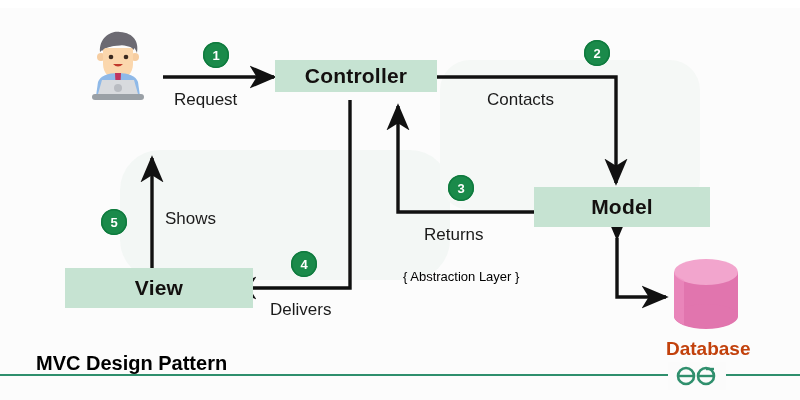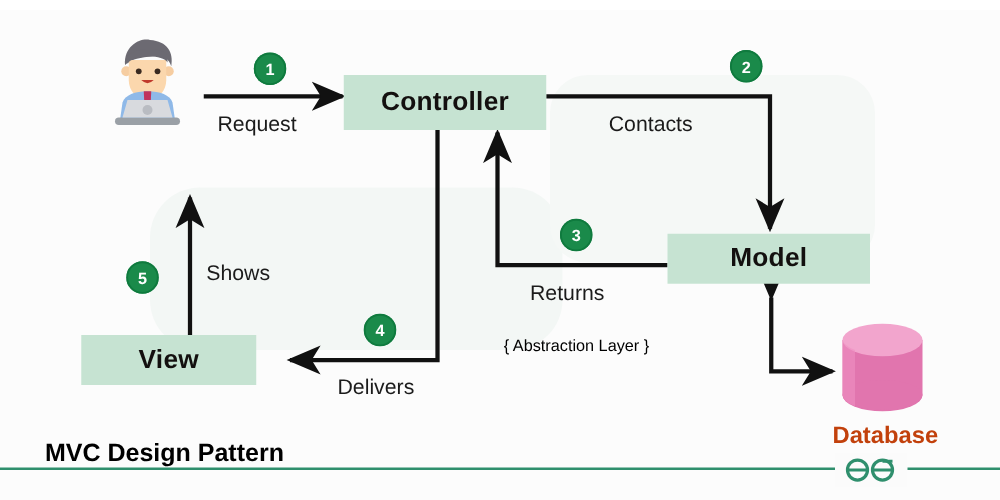--- a/index.html
+++ b/index.html
@@ -172,29 +172,29 @@
     <path d="M16,56 C18,50 26,47 36,47 C46,47 54,50 56,56 L58,70 L14,70 Z" fill="#8fb9e8"></path>
 
     <path d="M33,47 h6 l-1,20 h-4 Z" fill="#c0335d"></path>
 
     <rect x="10" y="68" width="52" height="6" rx="3" fill="#9aa0a6"></rect>
 
     <path d="M16,68 L20,54 h32 l4,14 Z" fill="#d8dade"></path>
     <circle cx="36" cy="62" r="4" fill="#b9bcc2"></circle>
   </svg>
 
-  <div class="box" style="left:275px;top:60px;width:162px;height:44px;">
+  <div class="box" style="left:275px;top:60px;width:162px;height:32px;">
     <span class="box-label">Controller</span>
   </div>
 
-  <div class="box" style="left:534px;top:187px;width:162px;height:40px;">
+  <div class="box" style="left:534px;top:187px;width:176px;height:40px;">
     <span class="box-label">Model</span>
   </div>
 
-  <div class="box" style="left:65px;top:268px;width:140px;height:40px;">
+  <div class="box" style="left:65px;top:268px;width:188px;height:40px;">
     <span class="box-label">View</span>
   </div>
 
   <svg id="db-icon" viewBox="0 0 76 76">
     <path d="M6,16 h64 v44 a32,13 0 0 1 -64,0 Z" fill="#e175ae"></path>
     <ellipse cx="38" cy="60" rx="32" ry="12" fill="#e175ae"></ellipse>
     <ellipse cx="38" cy="16" rx="32" ry="13" fill="#f2a5cd"></ellipse>
     <path d="M6,16 v44 a32,13 0 0 0 10,9 V24 A32,13 0 0 1 6,16 Z" fill="#ef8fc2" opacity="0.6"></path>
   </svg>
   <div class="db-caption" style="left:666px;top:338px;">Database</div>

